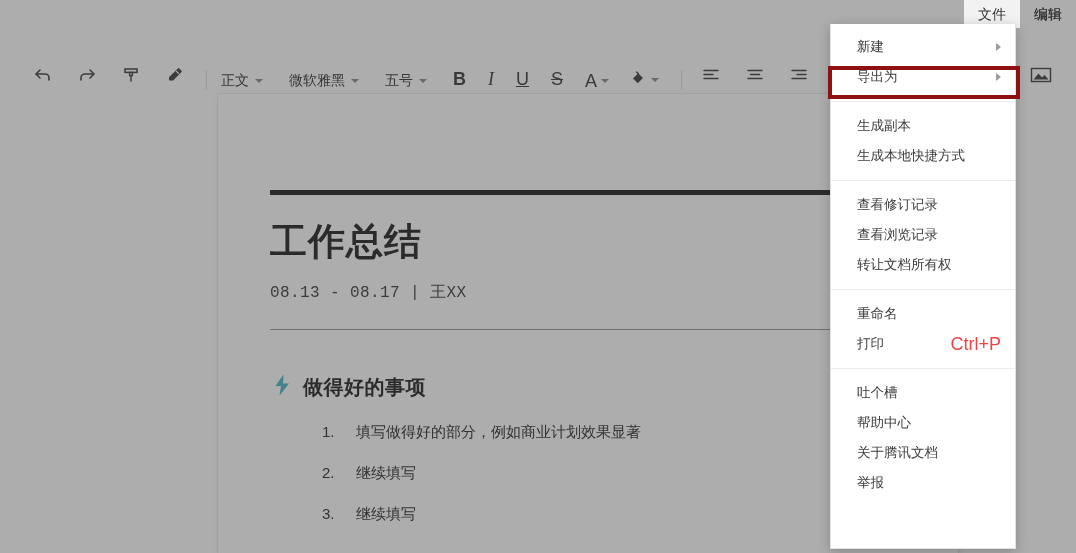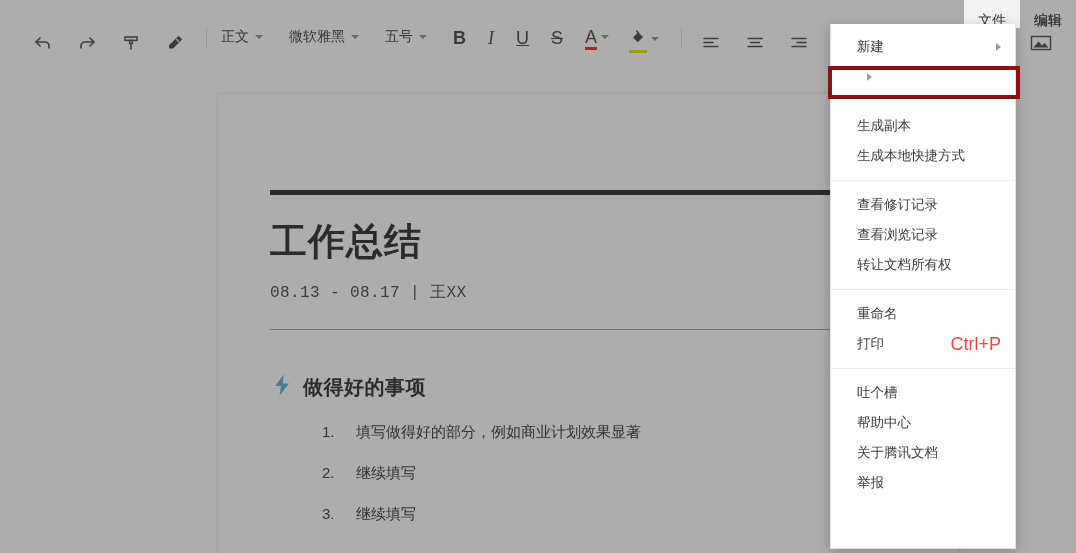--- a/index.html
+++ b/index.html
@@ -13,29 +13,29 @@
 
   
   .app { position: absolute; inset: 0; background: #ffffff; }
 
   .menubar {
     position: absolute; left: 0; top: 0; width: 1076px; height: 28px;
     background: #ffffff;
     display: flex; justify-content: flex-end; align-items: stretch;
   }
   .menubar-item {
-    padding: 6px 14px; height: 28px; line-height: 28px;
+    padding: 0 14px; height: 28px; line-height: 28px;
     font-size: 14px; color: #333; white-space: nowrap;
   }
   .menubar-item.active { background: #f2f2f2; }
 
   .toolbar {
     position: absolute; left: 0; top: 28px; width: 1076px; height: 62px;
     background: #ffffff;
-    display: flex; align-items: flex-start; padding-left: 28px; gap: 0;
+    display: flex; align-items: flex-end; padding-left: 28px; gap: 0;
   }
   .tb {
     height: 30px; min-width: 30px;
     display: flex; align-items: center; justify-content: center;
     color: #3d3d3d; font-size: 17px; margin-right: 14px;
     position: relative;
   }
   .tb svg { display: block; }
   .tb-sep { width: 1px; height: 20px; background: #dcdcdc; margin: 0 14px 0 2px; }
   .tb-text {
@@ -293,20 +293,21 @@
     <div class="menubar-item">编辑</div>
   </div>
 
   <div class="dropdown">
 
     <div class="mi">
       <span class="mi-label">新建</span>
       <span class="mi-arrow"></span>
     </div>
     <div class="mi">
+      <span class="mi-label">导出为</span>
       <span class="mi-arrow"></span>
     </div>
 
     <div class="mi-divider"></div>
 
     <div class="mi">
       <span class="mi-label">生成副本</span>
     </div>
     <div class="mi">
       <span class="mi-label">生成本地快捷方式</span>

